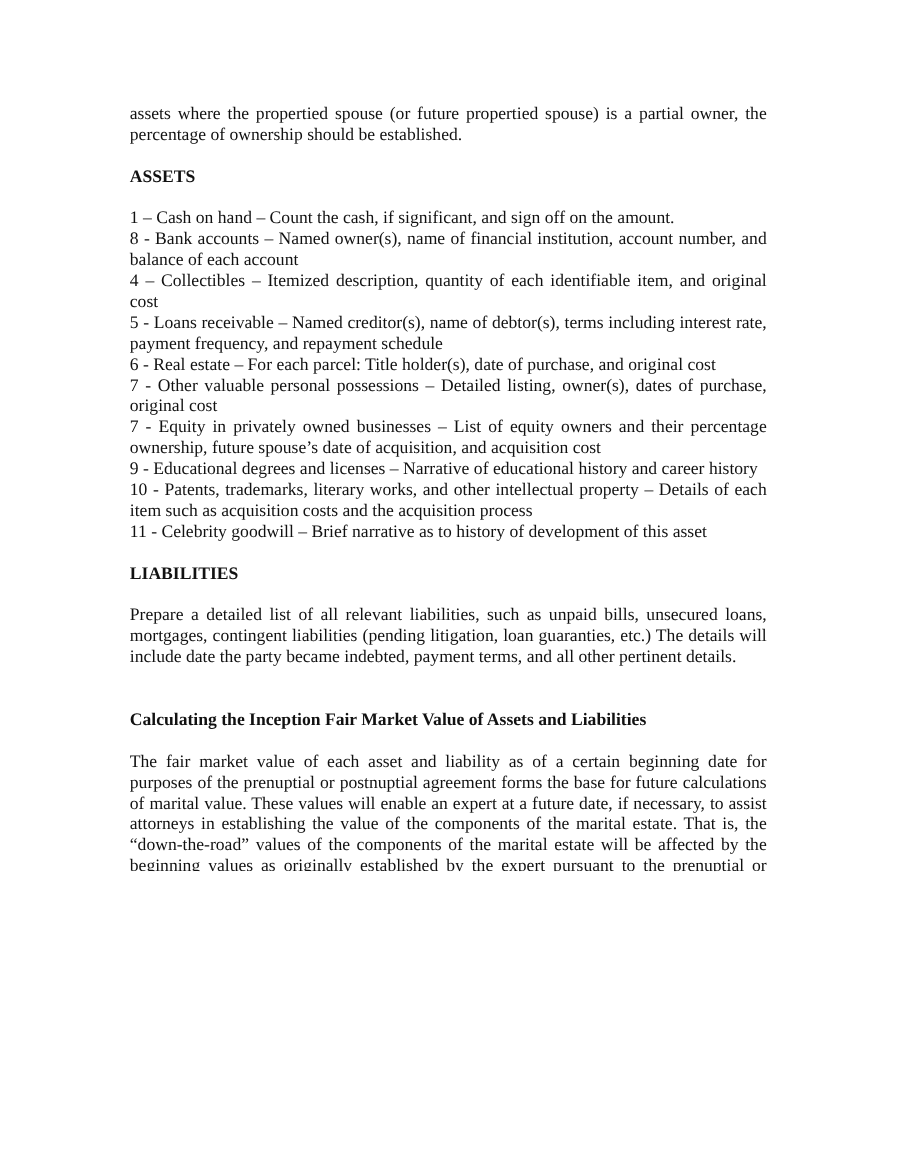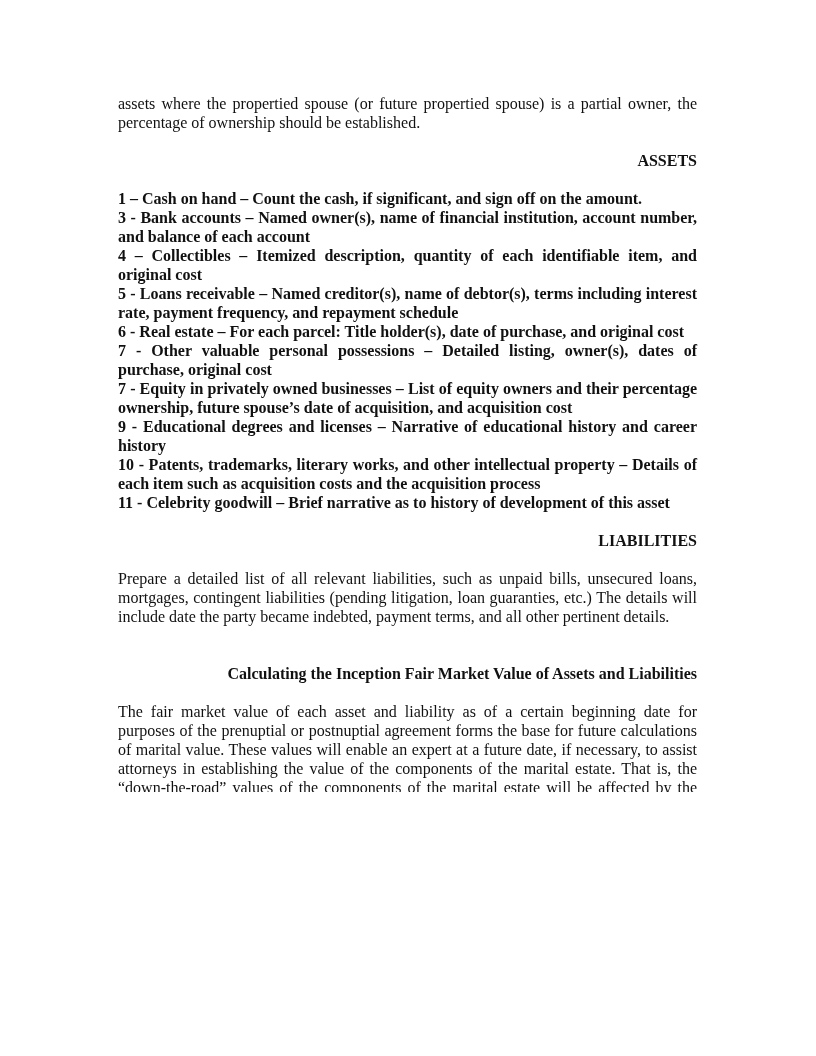--- a/index.html
+++ b/index.html
@@ -22,39 +22,39 @@
     overflow: hidden;
   }
   .para {
     margin: 0;
     text-align: justify;
   }
   .heading {
     margin: 0;
     font-size: 16px;
     font-weight: bold;
-    text-align: right;
+    text-align: left;
   }
   .underline { }
   .mb1 { margin-bottom: 19px; }
   .mb2 { margin-bottom: 38px; }
-  .list p { margin: 0; font-weight: bold; }
+  .list p { margin: 0; }
 </style>
 </head>
 <body>
 
 <div class="page">
 
   <p class="para mb1">assets where the propertied spouse (or future propertied spouse) is a partial owner, the percentage of ownership should be established.</p>
 
   <h2 class="heading mb1">ASSETS</h2>
 
   <div class="list mb1">
     <p class="para">1 – Cash on hand – Count the cash, if significant, and sign off on the amount.</p>
-    <p class="para">3 - Bank accounts – Named owner(s), name of financial institution, account number, and balance of each account</p>
+    <p class="para">8 - Bank accounts – Named owner(s), name of financial institution, account number, and balance of each account</p>
     <p class="para">4 – Collectibles – Itemized description, quantity of each identifiable item, and original cost</p>
     <p class="para">5 - Loans receivable – Named creditor(s), name of debtor(s), terms including interest rate, payment frequency, and repayment schedule</p>
     <p class="para">6 - Real estate – For each parcel:  Title holder(s), date of purchase, and original cost</p>
     <p class="para">7 - Other valuable personal possessions – Detailed listing, owner(s), dates of purchase, original cost</p>
     <p class="para">7 - Equity in privately owned businesses – List of equity owners and their percentage ownership, future spouse’s date of acquisition, and acquisition cost</p>
     <p class="para">9 - Educational degrees and licenses – Narrative of educational history and career history</p>
     <p class="para">10 - Patents, trademarks, literary works, and other intellectual property – Details of each item such as acquisition costs and the acquisition process</p>
     <p class="para">11 - Celebrity goodwill – Brief narrative as to history of development of this asset</p>
   </div>
 

